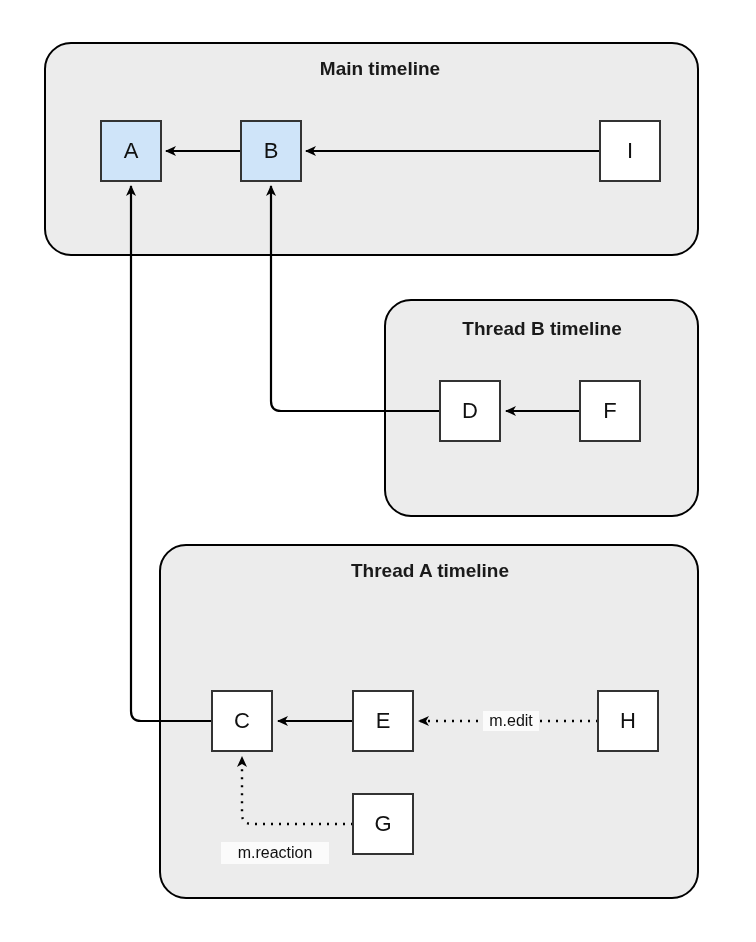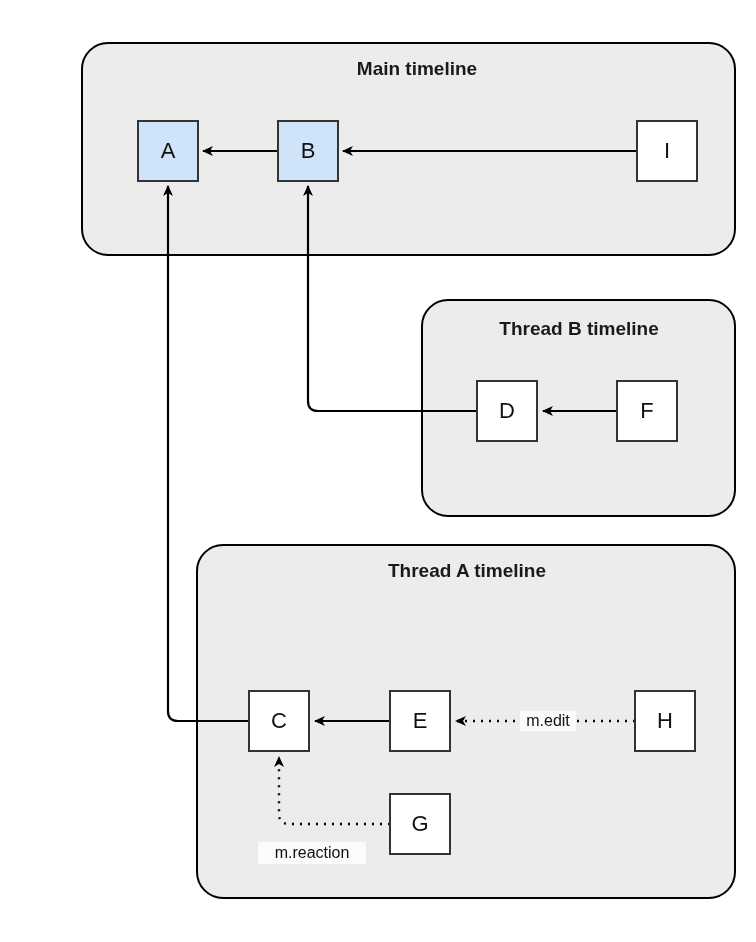--- a/index.html
+++ b/index.html
@@ -11,21 +11,20 @@
   body {
     width: 756px;
     height: 942px;
     font-family: "Liberation Sans", sans-serif;
     overflow: hidden;
   }
   #diagram-root {
     position: relative;
     width: 690px;
     height: 942px;
-    padding-left: 37px;
   }
   svg#diagram-svg {
     display: block;
     width: 756px;
     height: 942px;
   }
   .container-shape {
     fill: #ececec;
     stroke: #000000;
     stroke-width: 2;

